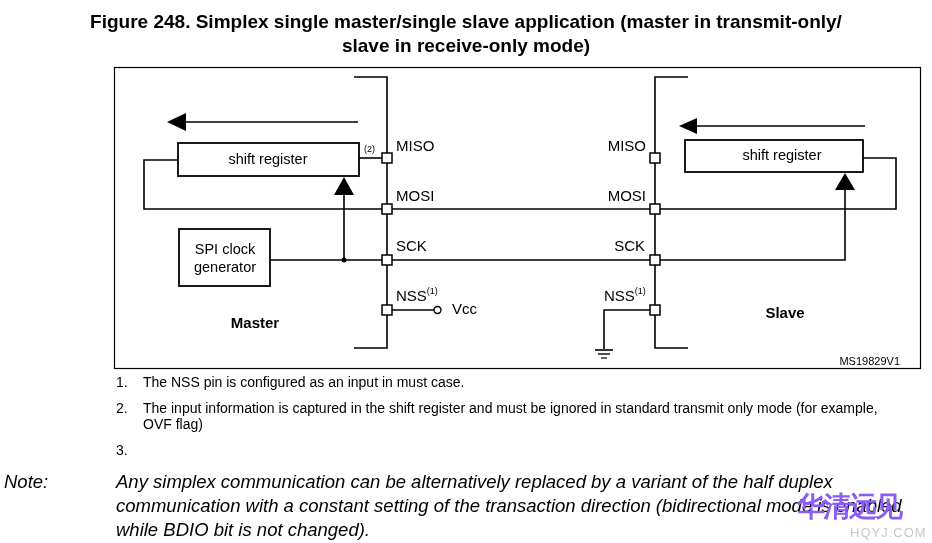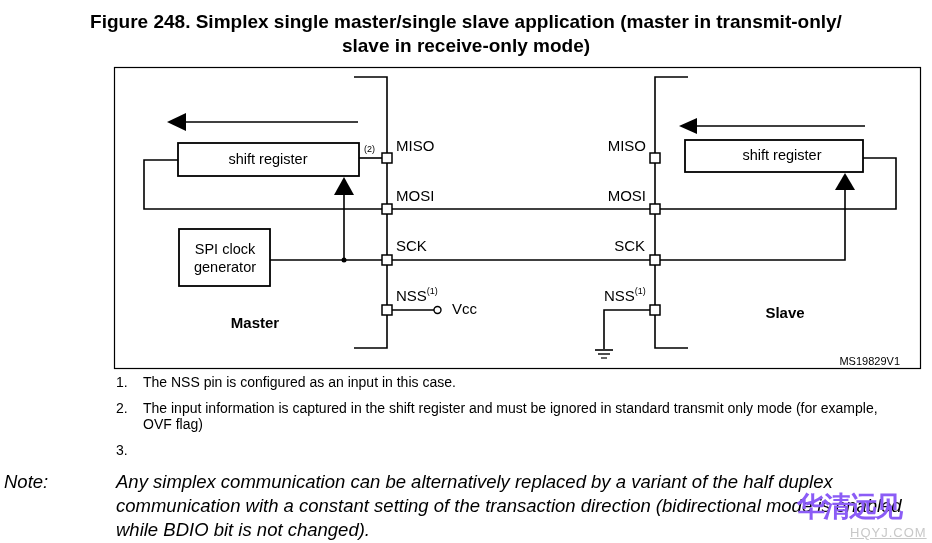--- a/index.html
+++ b/index.html
@@ -9,21 +9,21 @@
   #diagram { position: absolute; left: 0; top: 0; }
   .svgtext { font-family: "Liberation Sans", sans-serif; }
   .notes { position: absolute; left: 116px; top: 374px; font-size: 14px; line-height: 16px; }
   .note-item { position: relative; padding-left: 27px; margin-bottom: 10px; width: 760px; }
   .note-item .num { position: absolute; left: 0; top: 0; }
   .note-para { position: absolute; left: 0; top: 470px; width: 932px; font-size: 18.5px; line-height: 24px; font-style: italic; }
   .note-para .label { position: absolute; left: 4px; top: 0; text-align: center; }
   .note-para .text { position: absolute; left: 116px; top: 0; width: 790px; }
   .watermark { position: absolute; left: 790px; top: 488px; width: 140px; height: 55px; }
   .wm-cn { position: absolute; left: 0; top: 0; font-size: 28px; font-weight: bold; color: #8b5cf6; font-style: normal; letter-spacing: -2px; font-family: "DejaVu Sans", sans-serif; margin-left: 7px; }
-  .wm-en { position: absolute; left: 60px; top: 37px; font-size: 13px; color: #c8c8c8; font-style: normal; letter-spacing: 1px; text-decoration: underline; }
+  .wm-en { position: absolute; left: 60px; top: 37px; font-size: 13px; color: #c8c8c8; font-style: normal; letter-spacing: 1px; }
 </style>
 </head>
 <body>
 
 <div class="title" style="left:-54px;">
   <span>Figure 248. Simplex single master/single slave application (master in transmit-only/</span>
   <span>slave in receive-only mode)</span>
 </div>
 
 <svg id="diagram" width="932" height="543" viewBox="0 0 932 543">
@@ -110,21 +110,21 @@
 
     <text x="785" y="318" text-anchor="middle" font-size="15" font-weight="bold" class="svgtext">Slave</text>
   </g>
 
   <text x="900" y="365" text-anchor="end" font-size="11" class="svgtext">MS19829V1</text>
 </svg>
 
 <div class="notes">
   <div class="note-item">
     <span class="num">1.</span>
-    <span>The NSS pin is configured as an input in this case.</span>
+    <span>The NSS pin is configured as an input in must case.</span>
   </div>
   <div class="note-item">
     <span class="num">2.</span>
     <span>The input information is captured in the shift register and must be ignored in standard transmit only mode (for example, OVF flag)</span>
   </div>
   <div class="note-item">
     <span class="num">3.</span>
   </div>
 </div>
 

